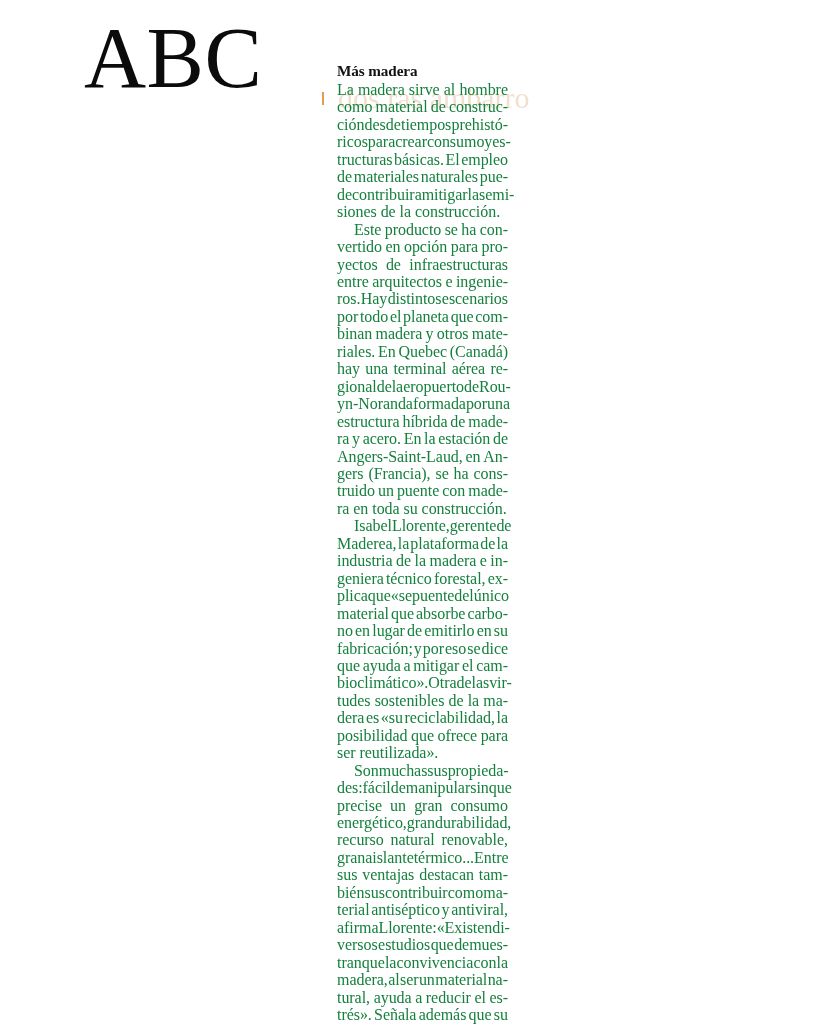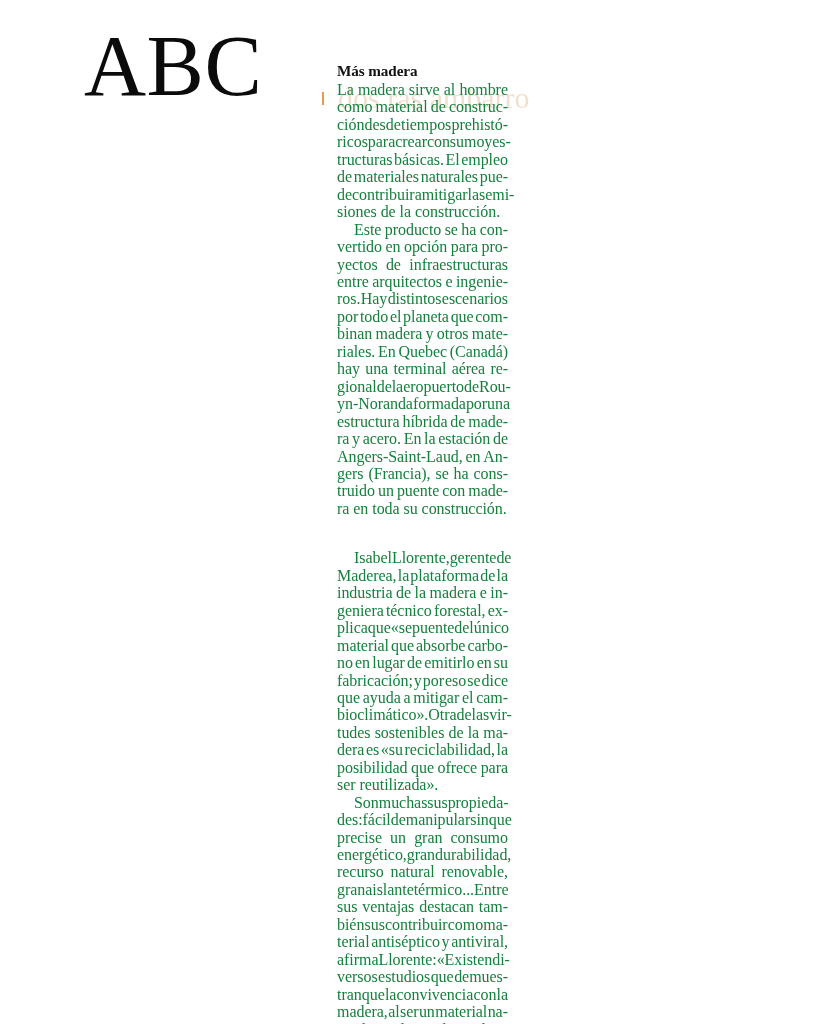--- a/index.html
+++ b/index.html
@@ -13,21 +13,21 @@
     position: relative;
     overflow: hidden;
     font-family: "Liberation Serif", "DejaVu Serif", serif;
     -webkit-font-smoothing: antialiased;
   }
 
   
   #masthead {
     position: absolute;
     left: 84px;
-    top: 24px;
+    top: 16px;
     width: 200px;
     height: 84px;
     line-height: 84px;
     font-family: "Liberation Serif", "DejaVu Serif", serif;
     font-size: 86px;
     font-weight: 400;
     color: #0b0b0b;
     letter-spacing: 0.5px;
     white-space: nowrap;
   }
@@ -133,21 +133,21 @@
         <span class="tline just"><span>gional</span><span>del</span><span>aeropuerto</span><span>de</span><span>Rou-</span></span>
         <span class="tline just"><span>yn-Noranda</span><span>formada</span><span>por</span><span>una</span></span>
         <span class="tline just"><span>estructura</span><span>híbrida</span><span>de</span><span>made-</span></span>
         <span class="tline just"><span>ra</span><span>y</span><span>acero.</span><span>En</span><span>la</span><span>estación</span><span>de</span></span>
         <span class="tline just"><span>Angers-Saint-Laud,</span><span>en</span><span>An-</span></span>
         <span class="tline just"><span>gers</span><span>(Francia),</span><span>se</span><span>ha</span><span>cons-</span></span>
         <span class="tline just"><span>truido</span><span>un</span><span>puente</span><span>con</span><span>made-</span></span>
         <span class="tline">ra en toda su construcción.</span>
       </p>
       <p class="para">
-        <span class="tline just" style="text-indent: 0px; margin-top: 32px;"><span style="padding-left: 17px;">Isabel</span><span>Llorente,</span><span>gerente</span><span>de</span></span>
+        <span class="tline just" style="text-indent: 0px;"><span style="padding-left: 17px;">Isabel</span><span>Llorente,</span><span>gerente</span><span>de</span></span>
         <span class="tline just"><span>Maderea,</span><span>la</span><span>plataforma</span><span>de</span><span>la</span></span>
         <span class="tline just"><span>industria</span><span>de</span><span>la</span><span>madera</span><span>e</span><span>in-</span></span>
         <span class="tline just"><span>geniera</span><span>técnico</span><span>forestal,</span><span>ex-</span></span>
         <span class="tline just"><span>plica</span><span>que</span><span>«se</span><span>puente</span><span>del</span><span>único</span></span>
         <span class="tline just"><span>material</span><span>que</span><span>absorbe</span><span>carbo-</span></span>
         <span class="tline just"><span>no</span><span>en</span><span>lugar</span><span>de</span><span>emitirlo</span><span>en</span><span>su</span></span>
         <span class="tline just"><span>fabricación;</span><span>y</span><span>por</span><span>eso</span><span>se</span><span>dice</span></span>
         <span class="tline just"><span>que</span><span>ayuda</span><span>a</span><span>mitigar</span><span>el</span><span>cam-</span></span>
         <span class="tline just"><span>bio</span><span>climático».</span><span>Otra</span><span>de</span><span>las</span><span>vir-</span></span>
         <span class="tline just"><span>tudes</span><span>sostenibles</span><span>de</span><span>la</span><span>ma-</span></span>

